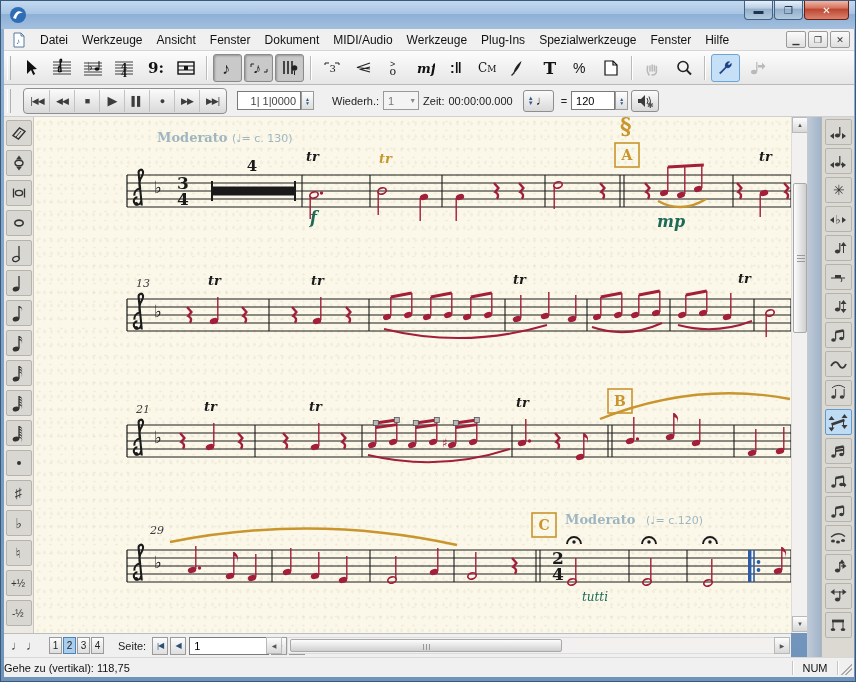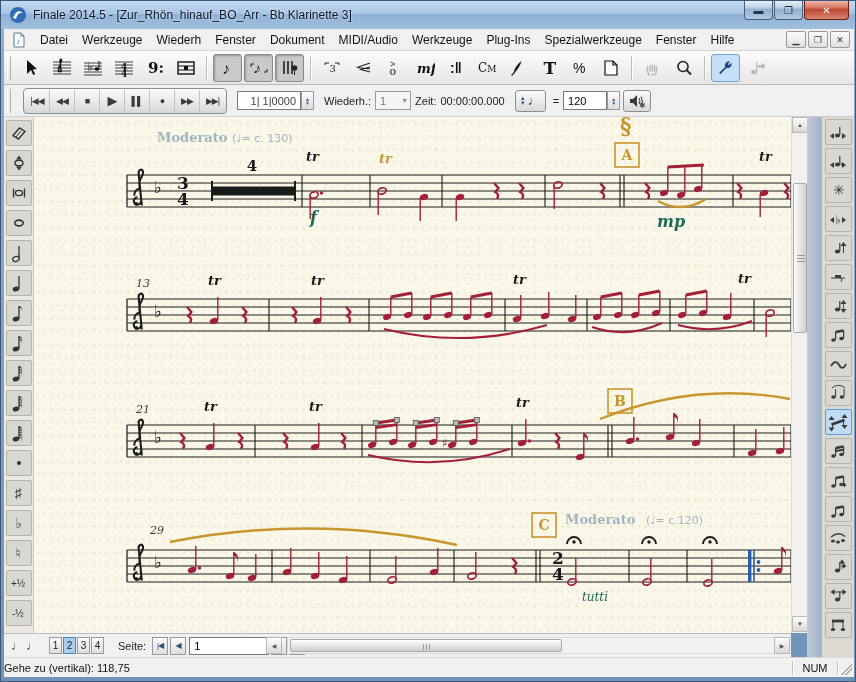--- a/index.html
+++ b/index.html
@@ -107,38 +107,37 @@
 </head>
 <body>
 
 <div id="win">
 
   <div id="titlebar">
     <svg id="title-icon" viewBox="0 0 18 18">
       <circle cx="9" cy="9" r="8" fill="#2f6db4"></circle>
       <path d="M4 12 C7 4 11 4 14 7 C11 6 8 8 7 13 Z" fill="#fff"></path>
     </svg>
-    <span id="title-text">Finale 2014.5 - [Zur_Rhön_hinauf_BO_Arr - Bb Klarinette 3]</span>
     <div id="caption-buttons">
       <div class="cap-btn">▬</div>
       <div class="cap-btn">❐</div>
       <div class="cap-btn close">✕</div>
     </div>
   </div>
 
   <div id="menubar">
     <svg id="mdi-icon" viewBox="0 0 16 16">
       <path d="M3 1 h7 l3 3 v11 h-10 z" fill="#fff" stroke="#5a7aa0"></path>
       <path d="M10 1 v3 h3" fill="none" stroke="#5a7aa0"></path>
       <text x="5" y="12" font-size="8" fill="#2f6db4">♪</text>
     </svg>
     <div id="menu-items" style="display:flex">
         <span class="menu-item">Datei</span>
         <span class="menu-item">Werkzeuge</span>
-        <span class="menu-item">Wiederh</span>
+        <span class="menu-item">Ansicht</span>
         <span class="menu-item">Fenster</span>
         <span class="menu-item">Dokument</span>
         <span class="menu-item">MIDI/Audio</span>
         <span class="menu-item">Werkzeuge</span>
         <span class="menu-item">Plug-Ins</span>
         <span class="menu-item">Spezialwerkzeuge</span>
         <span class="menu-item">Fenster</span>
         <span class="menu-item">Hilfe</span>
       </div>
     <div id="mdi-buttons">
@@ -318,21 +317,21 @@
         <div class="pb-btn">▌▌</div>
         <div class="pb-btn">●</div>
         <div class="pb-btn">▶▶</div>
         <div class="pb-btn">▶▶|</div>
       </div>
     <div class="field" style="width:64px;margin-left:10px;justify-content:flex-end">1| 1|0000</div>
     <div class="spin">
         <span>▲</span>
         <span>▼</span>
       </div>
-    <span class="lbl" style="margin-left:10px">Wiederh.:</span>
+    <span class="lbl" style="margin-left:18px">Wiederh.:</span>
     <div class="combo">
       <span>1</span>
         <span class="arr">▼</span>
     </div>
     <span class="lbl" style="">Zeit:</span>
     <span>00:00:00.000</span>
     <div class="sq-btn" style="margin-left:10px">
       <span style="font-size:6px;line-height:5px;color:#345a8a">▲<br>▼</span>
       <span style="font-size:13px;margin-left:2px">♩</span>
     </div>

